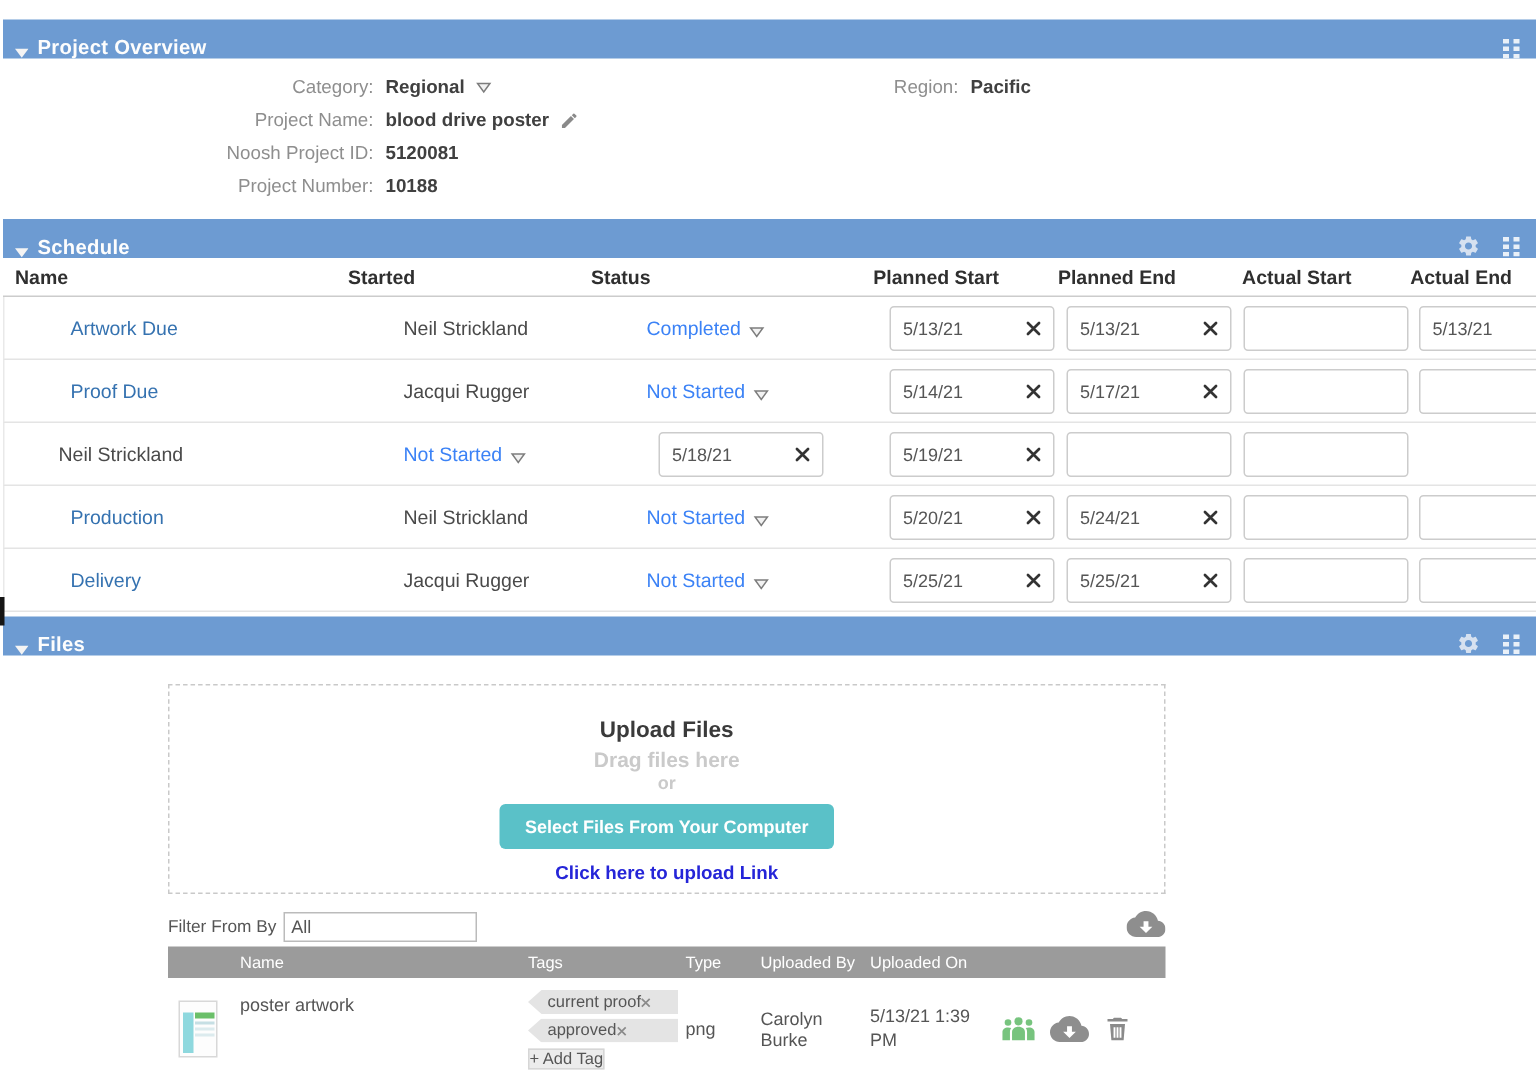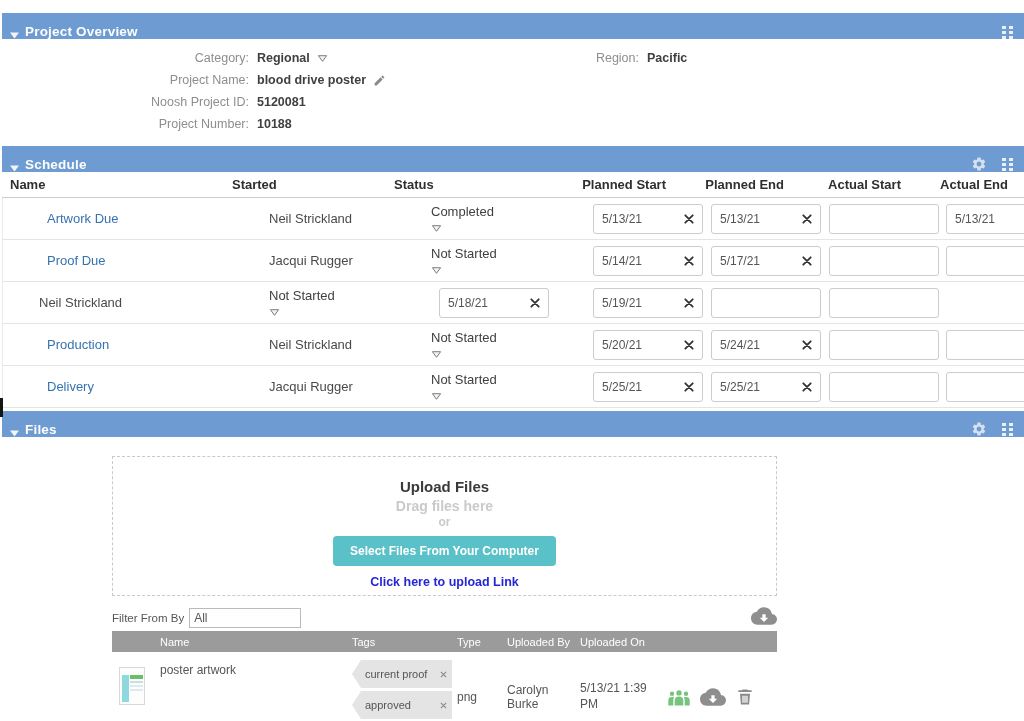--- a/index.html
+++ b/index.html
@@ -27,62 +27,62 @@
   
   .sched-header,.sched-row { display:grid;
     grid-template-columns:230px 162px 154px 118px 118px 117px 1fr; align-items:center; }
   .sched-header { height:26px; border-bottom:1px solid #ccc; font-weight:700; font-size:13px; color:#2f2f2f; }
   .sched-header .c1 { padding-left:8px; }
   .sched-header .cr { text-align:right; }
   .sched-header .cr-last { text-align:right; padding-right:16px; }
   .sched-row { height:42px; border-bottom:1px solid #e4e4e4; border-left:1px solid #e9e9e9; font-size:13px;padding-left:36px; }
   .sched-row .c1 { padding-left:8px; }
   .task-link { color:#3572b0; cursor:pointer; }
-  .status-cell { color:#404040; display:flex; align-items:flex-start; gap:5px;flex-direction:column; }
+  .status-cell { color:#3b82f6; display:flex; align-items:flex-end; gap:5px; }
   .date-cell { padding-left:8px; }
   .date-input { width:110px; height:30px; border:1px solid #ccc; border-radius:3px; background:#fff;
     display:flex; align-items:center; justify-content:space-between; padding:0 8px; }
   .date-val { font-size:12px; color:#555; }
   .date-input.empty .clear-x { visibility:hidden; }
   .clear-x { display:flex; cursor:pointer; }
 
   
   .files-inner { width:665px; margin-left:110px; }
   .upload-box { margin-top:19px; height:140px; border:1px dashed #c9c9c9; text-align:center; padding-top:21px; }
   .upload-title { font-size:15px; font-weight:700; color:#3a3a3a; }
   .upload-drag { font-size:14px; font-weight:700; color:#cacaca; margin-top:3px; }
   .upload-or { font-size:12px; font-weight:700; color:#cacaca; margin-top:1px; }
   .upload-btn { display:inline-block; margin-top:7px; background:var(--teal,#5ac1c8); color:#fff;
     font-size:12px; font-weight:700; padding:8px 17px; border-radius:4px; border:none; cursor:pointer; }
   .upload-link { margin-top:9px; font-size:12.5px; font-weight:700; color:var(--upload-link-blue,#2525d8); cursor:pointer; }
 
   .filter-row { display:flex; align-items:center; margin-top:12px; height:20px; }
   .filter-label { font-size:11.5px; color:#555; margin-right:5px; }
-  .filter-input { width:112px; height:20px; border:1px solid #bbb; font-size:12px; padding-left:4px;
+  .filter-input { width:129px; height:20px; border:1px solid #bbb; font-size:12px; padding-left:4px;
     color:#555; font-family:inherit; }
   .filter-row .dl-all { margin-left:auto; cursor:pointer; }
 
   .ftable-header,.ftable-row { display:grid; grid-template-columns:240px 105px 50px 73px 77px 1fr; }
   .ftable-header { margin-top:3px; background:var(--files-header-gray,#9b9b9b); color:#fff;
     font-size:11px; height:21px; align-items:center; }
   .ftable-header .fh-name { padding-left:48px; }
   .ftable-row { border-bottom:1px solid #ddd; padding:5px 0 8px; font-size:12px; color:#555; align-items:center; }
   .fname-cell { align-self:start; display:flex; }
   .thumb { width:26px; height:38px; background:#fdfdfd; border:1px solid #d8d8d8; position:relative;
     margin:10px 0 0 7px; cursor:pointer; }
   .thumb i { position:absolute; display:block; }
   .t-teal { left:2px; top:7px; width:7px; height:27px; background:#8ed8de; }
   .t-green { left:10px; top:7px; width:13px; height:4px; background:#6abf69; }
   .t-l1 { left:10px; top:13px; width:13px; height:2px; background:#c6dfe4; }
   .t-l2 { left:10px; top:17px; width:13px; height:2px; background:#dcebee; }
   .t-l3 { left:10px; top:21px; width:13px; height:2px; background:#dcebee; }
   .fname-text { margin:6px 0 0 15px; color:#555; }
   .tags-cell { align-self:start; margin-top:3px; }
-  .tag-chip { width:100px; height:28px; background:#e4e4e4; color:#555; font-size:11px;
-    display:flex; align-items:center; justify-content:space-between; padding:0 5px 0 13px; margin-bottom:3px;
+  .tag-chip { width:100px; height:16px; background:#e4e4e4; color:#555; font-size:11px;
+    display:flex; align-items:center; padding:0 5px 0 13px; margin-bottom:3px;
     clip-path:polygon(9px 0,100% 0,100% 100%,9px 100%,0 50%); }
   .add-tag { width:62px; height:17px; background:#ececec; border:1px solid #d6d6d6; color:#555;
     font-size:11px; text-align:center; line-height:15px; cursor:pointer; }
   .fdate { line-height:1.3; }
   .actions-cell { display:flex; align-items:center; gap:9px; padding-left:10px; }
   .actions-cell > span { display:flex; cursor:pointer; }
 
   .artifact { position:absolute; left:0; top:385px; width:3px; height:19px; background:#151515; }
 </style>
 </head>

